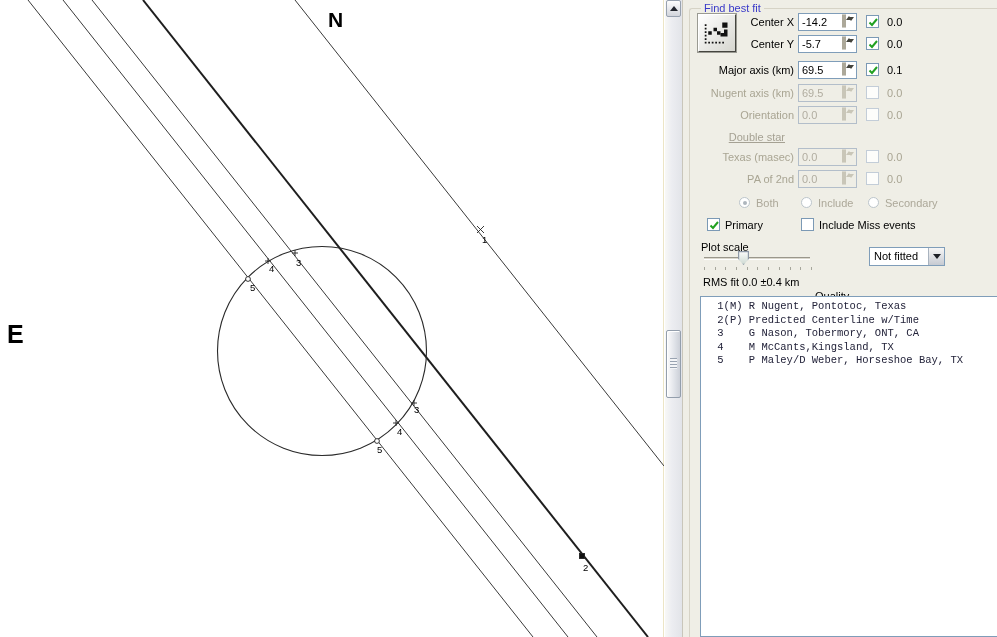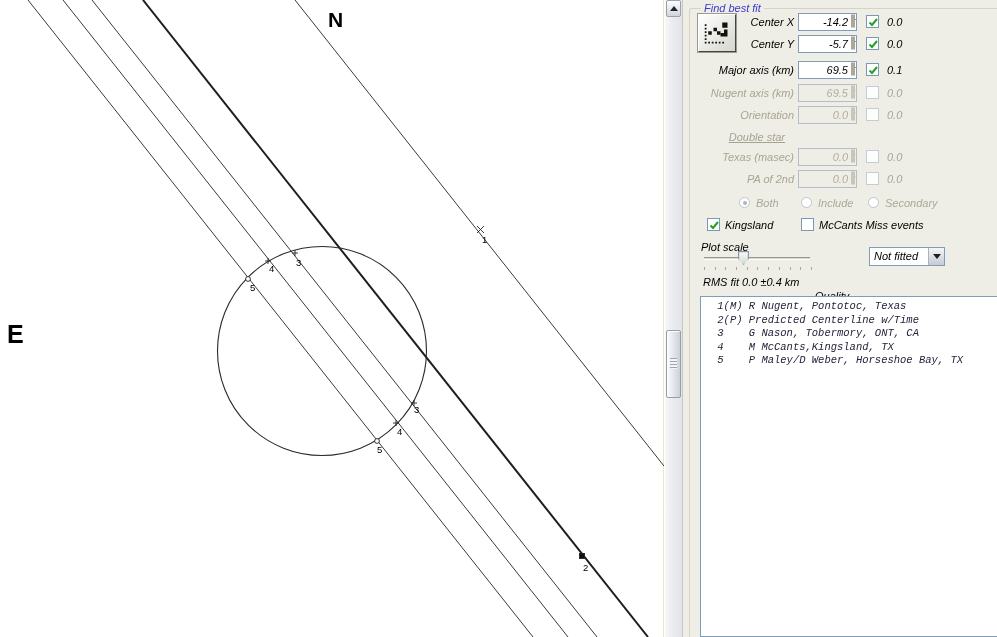--- a/index.html
+++ b/index.html
@@ -22,31 +22,31 @@
   .sb-arrow-up { position:absolute; left:3px; top:5px; width:0; height:0;
                  border-left:4px solid transparent; border-right:4px solid transparent; border-bottom:5px solid #23262e; }
   .sb-thumb { position:absolute; left:1px; top:330px; width:15px; height:68px;
               background:linear-gradient(to right,#fcfcfd,#dfe2e8 60%,#ccd0d8); border:1px solid #939eac; border-radius:2px;
               box-shadow:inset 1px 1px 0 #ffffff; }
   .sb-grip { position:absolute; left:3px; top:27px; width:7px; height:11px;
              background:repeating-linear-gradient(to bottom,#99a3b1 0 1px,#f4f5f7 1px 3px); }
 
   
   .panel { position:absolute; left:682px; top:0; width:315px; height:637px; background:#efeee6;
-           border-left:1px solid #c9c6ba;font-style:italic; }
+           border-left:1px solid #c9c6ba; }
   .groupbox { position:absolute; left:6px; top:8px; width:330px; height:640px;
               border:1px solid #d6d3c6; border-right:none; border-bottom:none; border-top-left-radius:3px; }
   .gb-title { position:absolute; left:11px; top:-7px; background:#efeee6; padding:0 3px; color:#3939c8; }
 
   .fldlabel { position:absolute; left:6px; width:105px; text-align:right; }
   .fldlabel.dis, .dis-text { color:#a9a593; }
   .r1l{top:16px}.r2l{top:38px}.r3l{top:64px}.r4l{top:87px}.r5l{top:109px}.r6l{top:151px}.r7l{top:173px}
 
   .tbox { position:absolute; left:115px; width:59px; height:18px; background:#fff;
-          border:1px solid #7f9db9; padding:2px 8px 0 3px; overflow:hidden;text-align:right; }
+          border:1px solid #7f9db9; padding:2px 8px 0 3px; overflow:hidden; }
   .tbox.dis { background:#efeee6; border-color:#b3beca; color:#b1ada0; }
   .r1{top:13px}.r2{top:35px}.r3{top:61px}.r4{top:84px}.r5{top:106px}.r6{top:148px}.r7{top:170px}
 
   .spin { position:absolute; right:1px; top:1px; width:13px; height:14px; }
   .spinbtn { position:relative; width:13px; height:7px; margin-bottom:0;
              background:linear-gradient(180deg,#fefefe,#d6d3ca); border:1px solid #aca899; border-radius:1px; }
   .spin .up-arrow { position:absolute; left:3px; top:1px; width:0; height:0;
         border-left:3px solid transparent; border-right:3px solid transparent; border-bottom:4px solid #44443c; }
   .spin .down-arrow { position:absolute; left:3px; top:2px; width:0; height:0;
         border-left:3px solid transparent; border-right:3px solid transparent; border-top:4px solid #44443c; }
@@ -275,23 +275,23 @@
     <div class="radio rb-pri"></div>
     <div class="rlabel rl-pri">Include</div>
     <div class="radio rb-sec"></div>
     <div class="rlabel rl-sec">Secondary</div>
 
     <div class="cb cb-circ">
       <svg width="13" height="13" viewBox="0 0 13 13">
           <path d="M2.5 6.5 L5 9 L10 3" stroke="#21a121" stroke-width="2" fill="none"></path>
         </svg>
     </div>
-    <div class="lbl-circ">Kingsland</div>
+    <div class="lbl-circ">Primary</div>
     <div class="cb cb-miss"></div>
-    <div class="lbl-miss">McCants Miss events</div>
+    <div class="lbl-miss">Include Miss events</div>
 
     <div class="plot-scale-label">Plot scale</div>
     <div class="slider-track"></div>
     <div class="slider-thumb"></div>
     <div class="slider-ticks"></div>
 
     <div class="quality-label">Quality</div>
     <div class="combo">
       <span>Not fitted</span>
       <span class="combo-btn">

